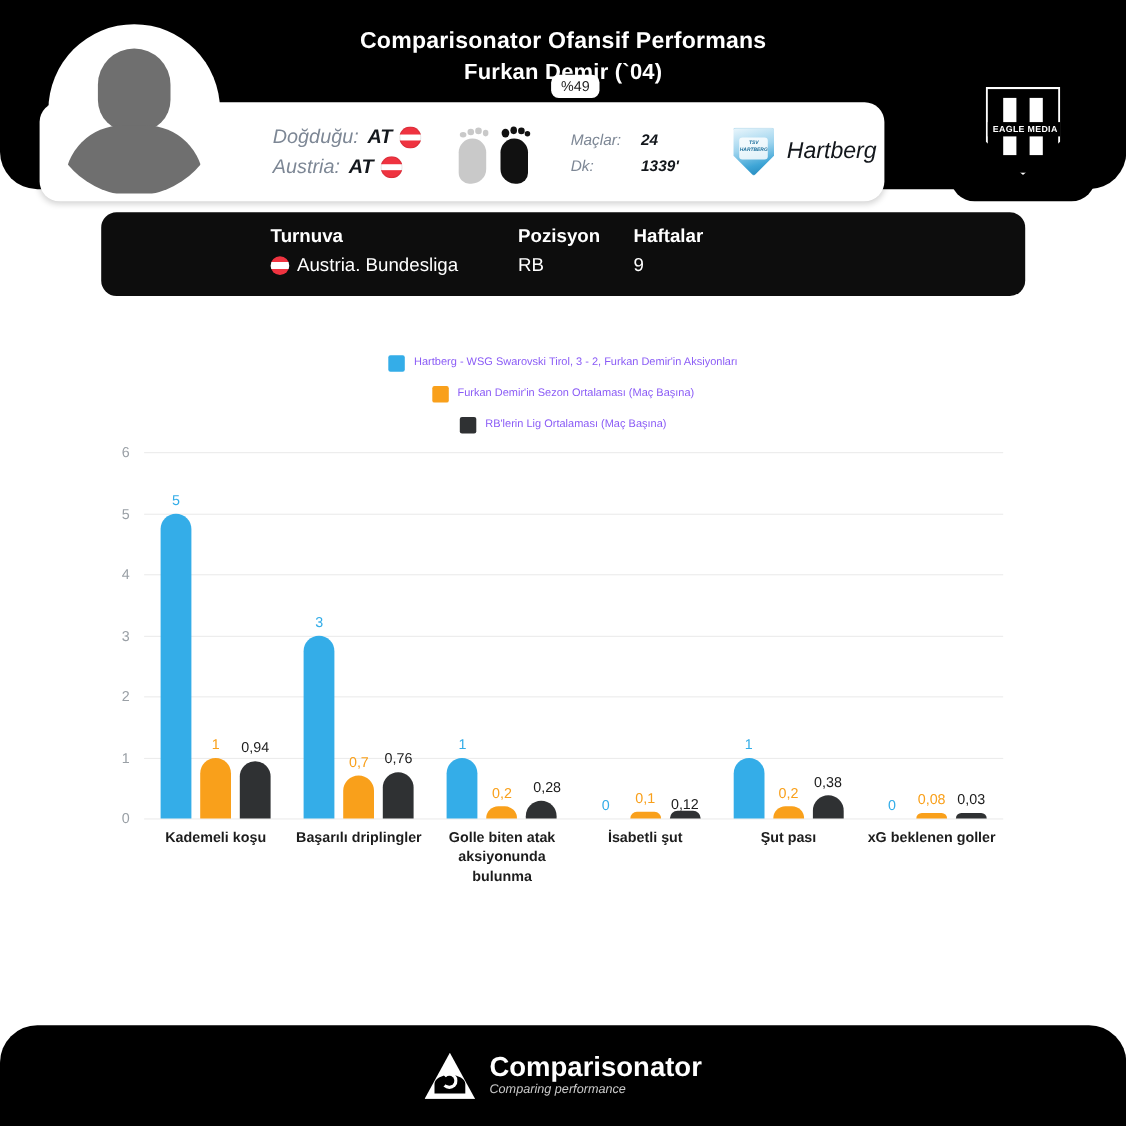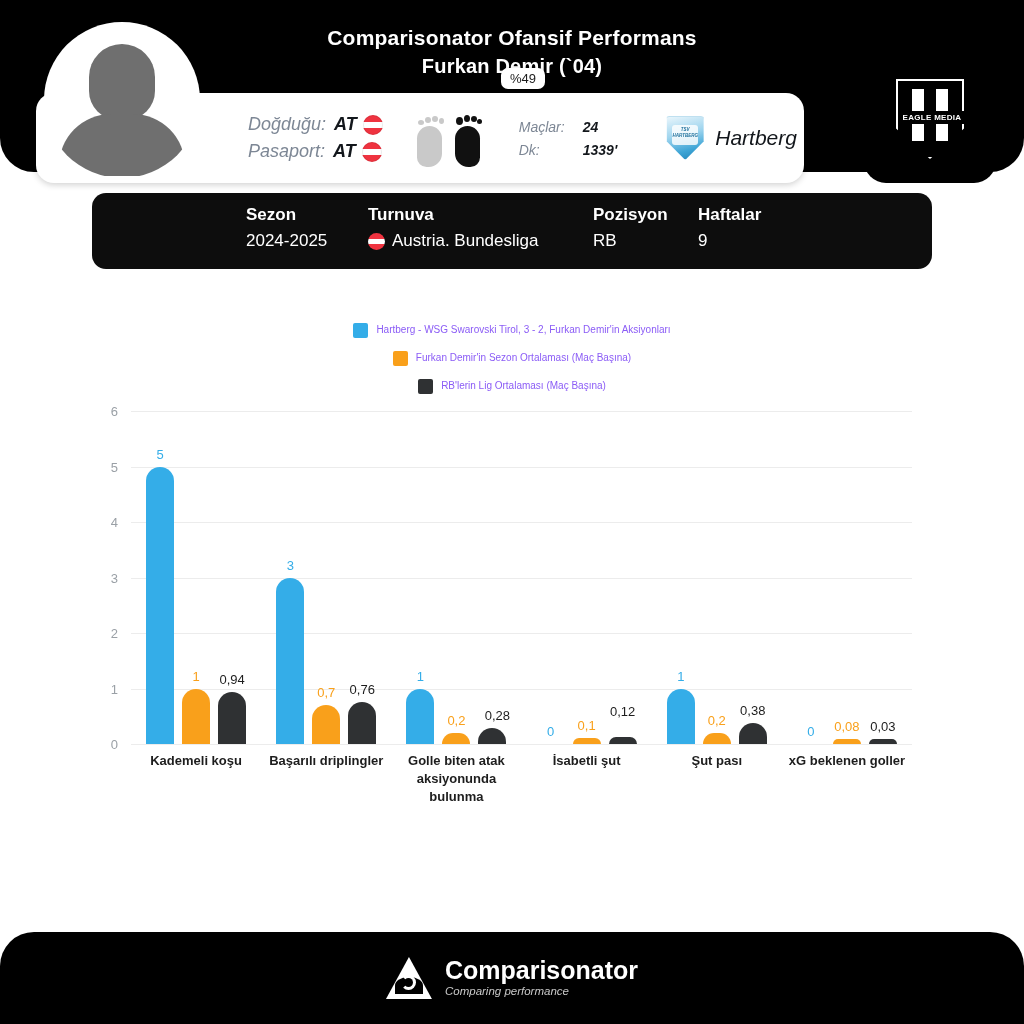--- a/index.html
+++ b/index.html
@@ -219,21 +219,21 @@
 <div class="info-card">
   <div class="info-cols">
 
     <div class="kv-block">
       <div class="kv-row">
         <span class="kv-key">Doğduğu:</span>
         <span class="kv-val">AT</span>
         <span class="flag-at"></span>
       </div>
       <div class="kv-row">
-        <span class="kv-key">Pasaport:</span>
+        <span class="kv-key">Austria:</span>
         <span class="kv-val">AT</span>
         <span class="flag-at"></span>
       </div>
     </div>
 
     <div class="feet-icon">
       <div class="foot foot-left">
         <div class="toes">
           <div class="toe" style="left:1px;top:6px;width:6px;height:5px;"></div>
           <div class="toe" style="left:8px;top:3px;width:6px;height:6px;"></div>
@@ -285,24 +285,20 @@
 <div class="eagle-badge">
   <div class="eagle-shield">
     <div class="eagle-bar l"></div>
     <div class="eagle-bar r"></div>
     <div class="eagle-text">EAGLE MEDIA</div>
   </div>
 </div>
 
 <div class="meta-bar">
   <div class="meta-grid">
-    <div class="meta-col season">
-      <div class="meta-head">Sezon</div>
-      <div class="meta-val">2024-2025</div>
-    </div>
     <div class="meta-col tourn">
       <div class="meta-head">Turnuva</div>
       <div class="meta-val">
         <span class="flag-small"></span>
         <span>Austria. Bundesliga</span>
       </div>
     </div>
     <div class="meta-col pos">
       <div class="meta-head">Pozisyon</div>
       <div class="meta-val">RB</div>
@@ -394,21 +390,21 @@
         <div class="group">
           <div class="bar-holder">
             <div class="bar-label" style="color: rgb(52, 173, 232); bottom: 0px; position: absolute;">0</div>
             <div class="bar" style="height: 0px; background: rgb(52, 173, 232);"></div>
           </div>
           <div class="bar-holder">
             <div class="bar-label" style="color: rgb(249, 160, 27); bottom: 5.55px; position: absolute;">0,1</div>
             <div class="bar" style="height: 5.55px; background: rgb(249, 160, 27);"></div>
           </div>
           <div class="bar-holder">
-            <div class="bar-label" style="color: rgb(29, 29, 29); bottom: 20px; position: absolute;">0,12</div>
+            <div class="bar-label" style="color: rgb(29, 29, 29); bottom: 1px; position: absolute;">0,12</div>
             <div class="bar" style="height: 6.66px; background: rgb(47, 49, 51);"></div>
           </div>
         </div>
         <div class="group">
           <div class="bar-holder">
             <div class="bar-label" style="color: rgb(52, 173, 232); bottom: 55.5px; position: absolute;">1</div>
             <div class="bar" style="height: 55.5px; background: rgb(52, 173, 232);"></div>
           </div>
           <div class="bar-holder">
             <div class="bar-label" style="color: rgb(249, 160, 27); bottom: 11.1px; position: absolute;">0,2</div>

